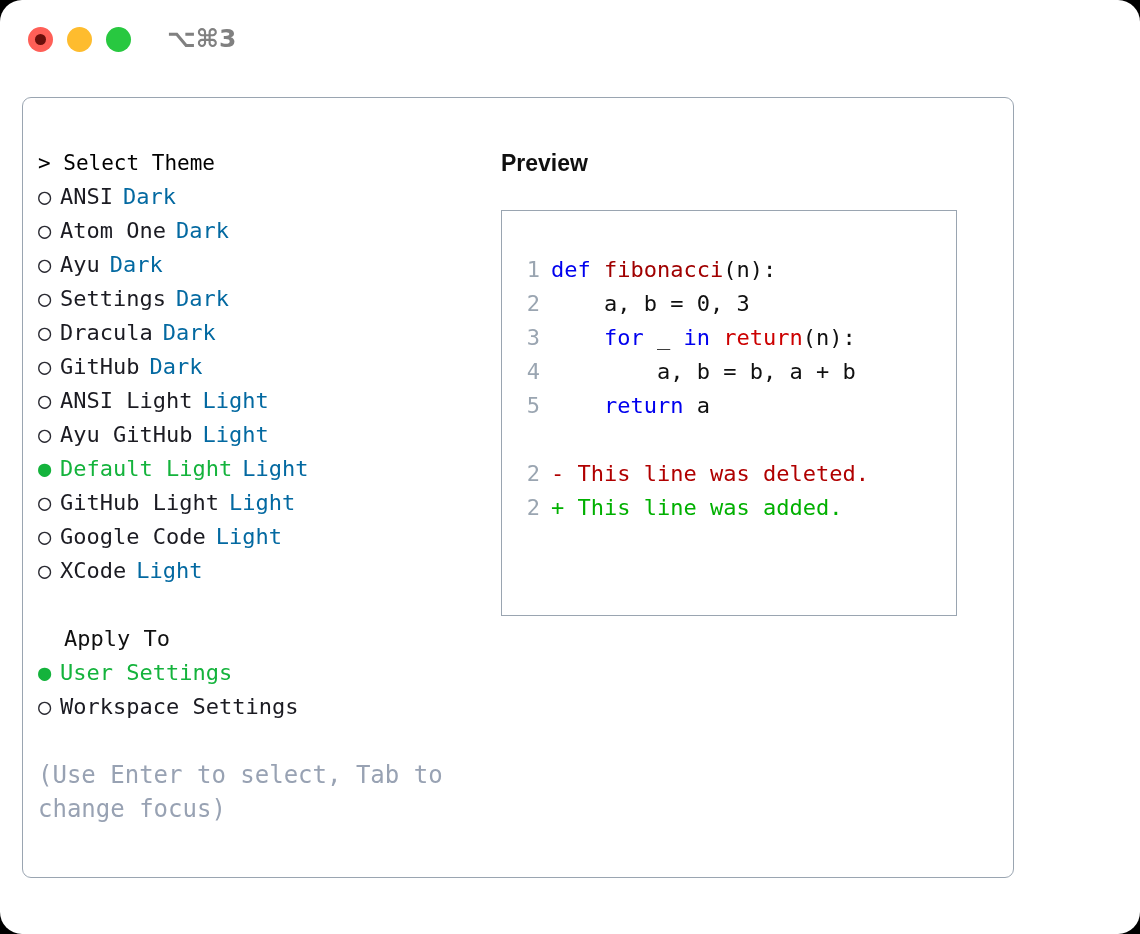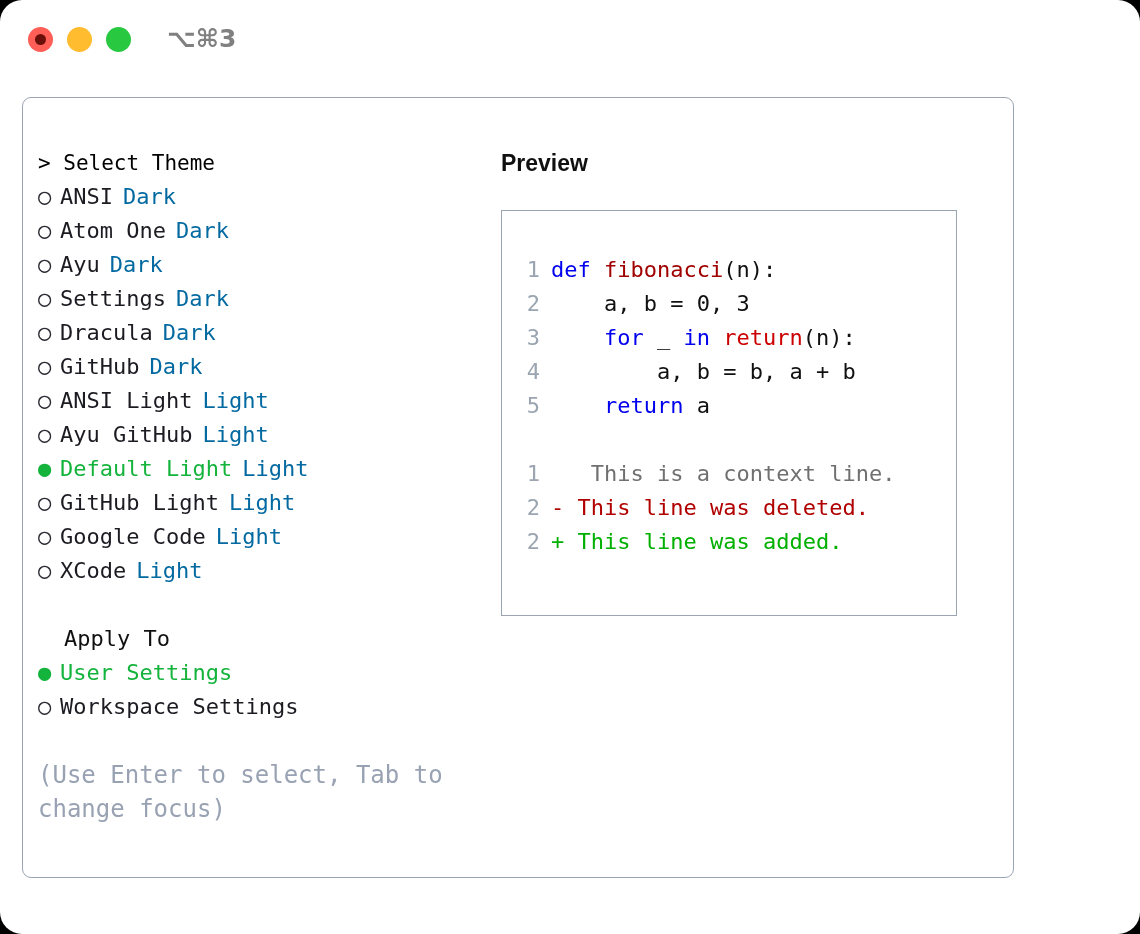--- a/index.html
+++ b/index.html
@@ -238,21 +238,20 @@
       <div id="preview-title">Preview</div>
 
       <div id="preview-box">
         <div id="code-area">
             <div class="code-line"><span class="ln">1</span><span class="code-body"><span class="tok-kw">def </span><span class="tok-fn">fibonacci</span><span class="tok-txt">(n):</span></span></div>
             <div class="code-line"><span class="ln">2</span><span class="code-body"><span class="tok-txt">    a, b = 0, 3</span></span></div>
             <div class="code-line"><span class="ln">3</span><span class="code-body"><span class="tok-txt">    </span><span class="tok-kw">for</span><span class="tok-txt"> _ </span><span class="tok-kw">in</span><span class="tok-txt"> </span><span class="tok-bi">return</span><span class="tok-txt">(n):</span></span></div>
             <div class="code-line"><span class="ln">4</span><span class="code-body"><span class="tok-txt">        a, b = b, a + b</span></span></div>
             <div class="code-line"><span class="ln">5</span><span class="code-body"><span class="tok-txt">    </span><span class="tok-kw">return</span><span class="tok-txt"> a</span></span></div>
             <div class="blank-line"></div>
-            <div class="code-line"><span class="ln">1</span><span class="code-body diff-ctx">   This is a context line.</span></div>
             <div class="code-line"><span class="ln">2</span><span class="code-body diff-del">- This line was deleted.</span></div>
             <div class="code-line"><span class="ln">2</span><span class="code-body diff-add">+ This line was added.</span></div>
           </div>
       </div>
     </div>
 
   </div>
 </div>
 
 </body></html>

